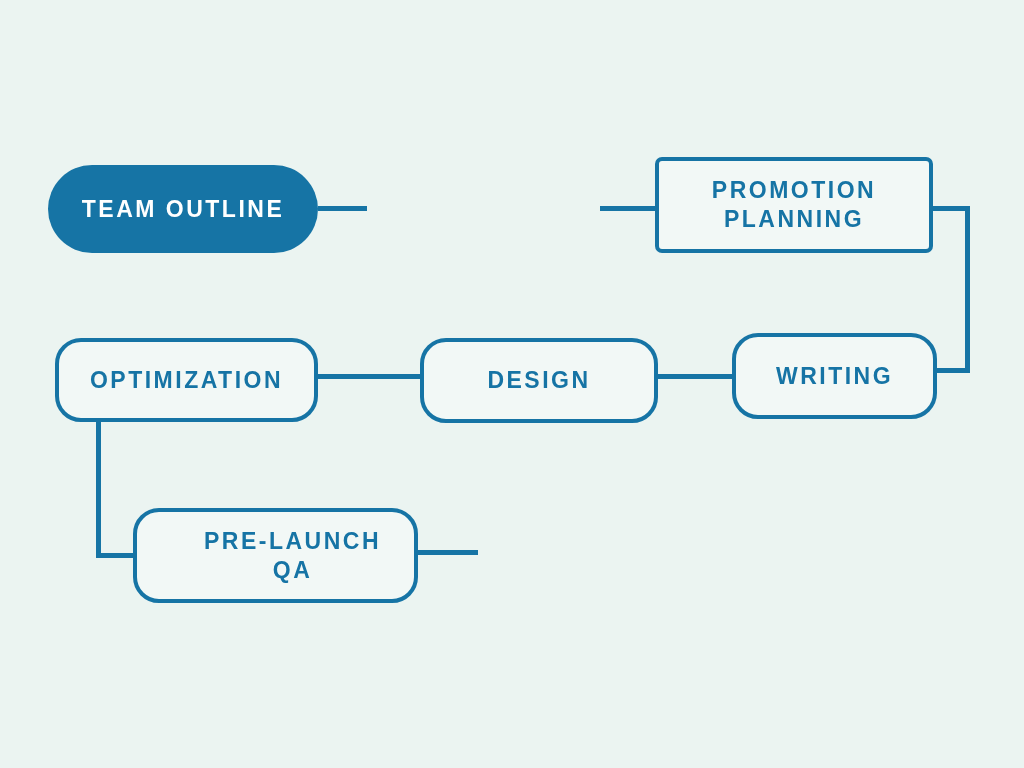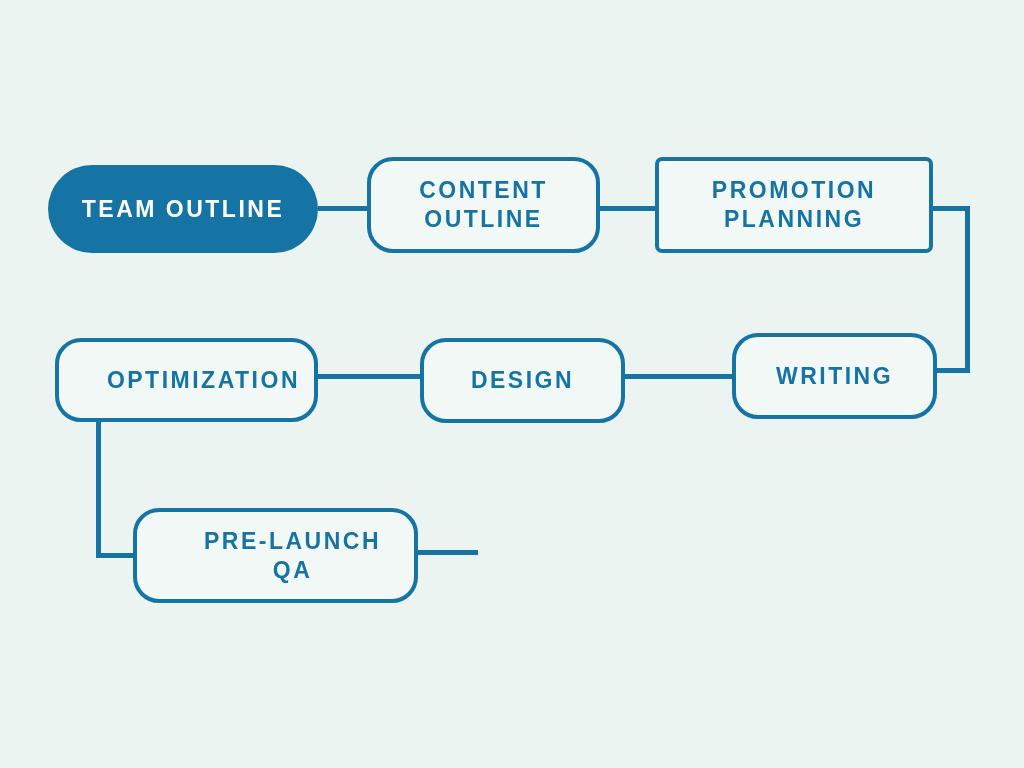--- a/index.html
+++ b/index.html
@@ -37,22 +37,22 @@
     color: #ffffff;
     border-radius: 44px;
   }
   .line { position: absolute; background: var(--blue); }
 
   
   #node-team-kickoff      { left: 48px;  top: 165px; width: 270px; height: 88px; }
   #node-content-outline   { left: 367px; top: 157px; width: 233px; height: 96px; }
   #node-promotion-planning{ left: 655px; top: 157px; width: 278px; height: 96px; border-radius: 7px; }
   #node-writing           { left: 732px; top: 333px; width: 205px; height: 86px; }
-  #node-design            { left: 420px; top: 338px; width: 205px; height: 85px; }
-  #node-optimization      { left: 55px;  top: 338px; width: 263px; height: 84px; justify-content: flex-end; }
+  #node-design            { left: 420px; top: 338px; width: 238px; height: 85px; }
+  #node-optimization      { left: 55px;  top: 338px; width: 263px; height: 84px; }
   #node-pre-launch-qa     { left: 133px; top: 508px; width: 285px; height: 95px; padding-left: 48px; }
   #node-launch            { left: 478px; top: 513px; width: 225px; height: 87px; }
 
   
   #line-kickoff-outline     { left: 318px; top: 206px; width: 49px;  height: 5px; }
   #line-outline-promotion   { left: 600px; top: 206px; width: 55px;  height: 5px; }
   #line-promotion-right     { left: 933px; top: 206px; width: 37px;  height: 5px; }
   #line-right-vertical      { left: 965px; top: 206px; width: 5px;   height: 167px; }
   #line-right-writing       { left: 937px; top: 368px; width: 33px;  height: 5px; }
   #line-writing-design      { left: 625px; top: 374px; width: 107px; height: 5px; }
@@ -74,23 +74,20 @@
   <div class="line" id="line-writing-design"></div>
   <div class="line" id="line-design-optimization"></div>
   <div class="line" id="line-optimization-down"></div>
   <div class="line" id="line-down-qa"></div>
   <div class="line" id="line-qa-launch"></div>
 
   <div class="node pill-filled" id="node-team-kickoff">
     <span>TEAM OUTLINE</span>
   </div>
 
-  <div class="node box-outline" id="node-content-outline">
-    <span>CONTENT OUTLINE</span>
-  </div>
 
   <div class="node box-outline" id="node-promotion-planning">
     <span>PROMOTION PLANNING</span>
   </div>
 
   <div class="node box-outline" id="node-writing">
     <span>WRITING</span>
   </div>
 
   <div class="node box-outline" id="node-design">

